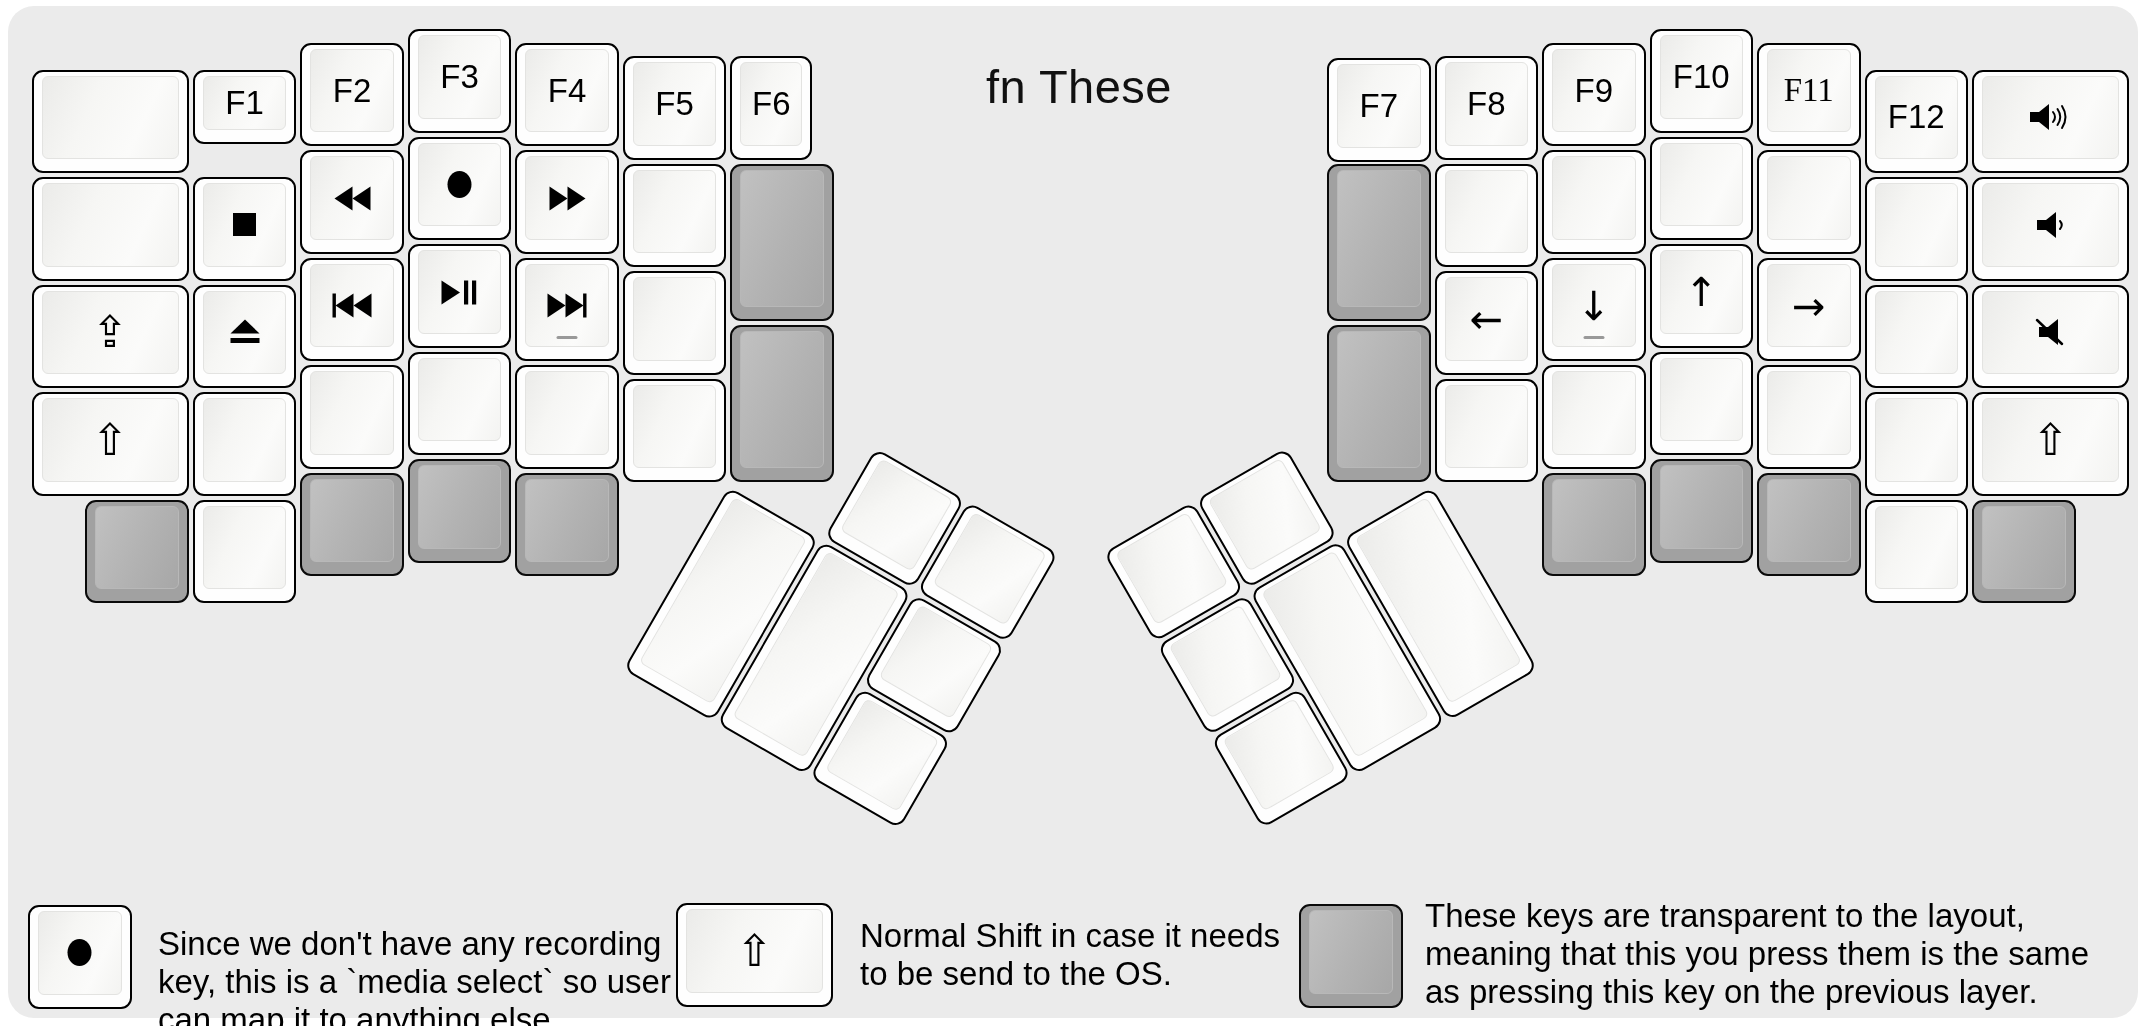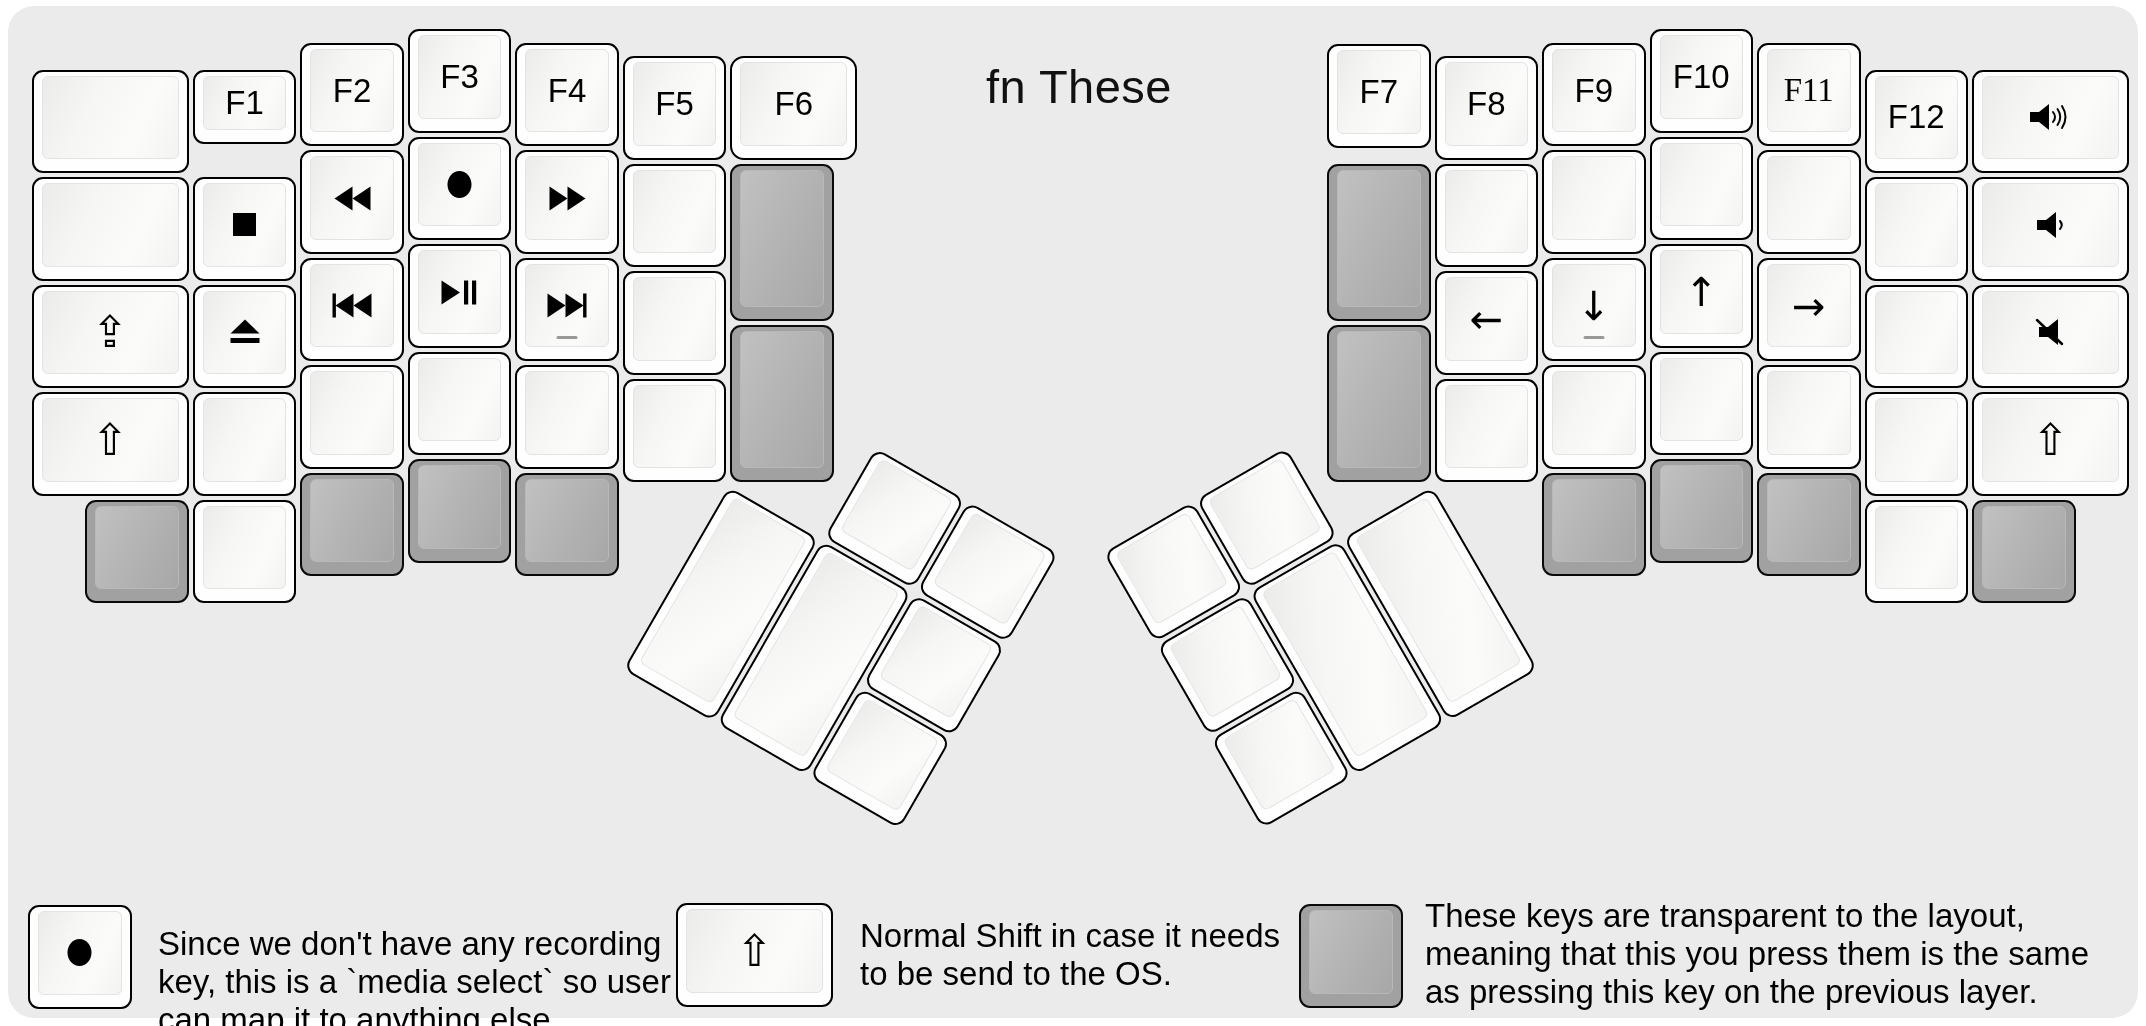--- a/index.html
+++ b/index.html
@@ -80,21 +80,21 @@
         <div class="key" style="left: 485.75px; top: 15.4375px; width: 103.5px; height: 103.5px;">
           <div class="cap">
             <span class="flabel">F4</span>
           </div>
         </div>
         <div class="key" style="left: 593.25px; top: 28.875px; width: 103.5px; height: 103.5px;">
           <div class="cap">
             <span class="flabel">F5</span>
           </div>
         </div>
-        <div class="key" style="left: 700.75px; top: 28.875px; width: 127px; height: 103.5px; border-radius: 14px;">
+        <div class="key" style="left: 700.75px; top: 28.875px; width: 82px; height: 103.5px;">
           <div class="cap">
             <span class="flabel">F6</span>
           </div>
         </div>
         <div class="key" style="left: 2px; top: 149.812px; width: 157.25px; height: 103.5px;">
           <div class="cap"></div>
         </div>
         <div class="key" style="left: 163.25px; top: 149.812px; width: 103.5px; height: 103.5px;">
           <div class="cap">
             <svg class="ic" width="25" height="25" viewBox="0 0 25 25">
@@ -208,21 +208,21 @@
           <div class="cap"></div>
         </div>
         <div class="key gray" style="left: 378.25px; top: 432px; width: 103.5px; height: 103.5px;">
           <div class="cap"></div>
         </div>
         <div class="key gray" style="left: 485.75px; top: 445.438px; width: 103.5px; height: 103.5px;">
           <div class="cap"></div>
         </div>
       </div>
     <div id="right-main" class="keygroup" style="left: 1317px; top: 21.4px;">
-        <div class="key" style="left: 2px; top: 17px; width: 103.5px; height: 103.5px;">
+        <div class="key" style="left: 2px; top: 31px; width: 103.5px; height: 103.5px;">
           <div class="cap">
             <span class="flabel">F7</span>
           </div>
         </div>
         <div class="key" style="left: 109.5px; top: 28.875px; width: 103.5px; height: 103.5px;">
           <div class="cap">
             <span class="flabel">F8</span>
           </div>
         </div>
         <div class="key" style="left: 217px; top: 15.4375px; width: 103.5px; height: 103.5px;">

